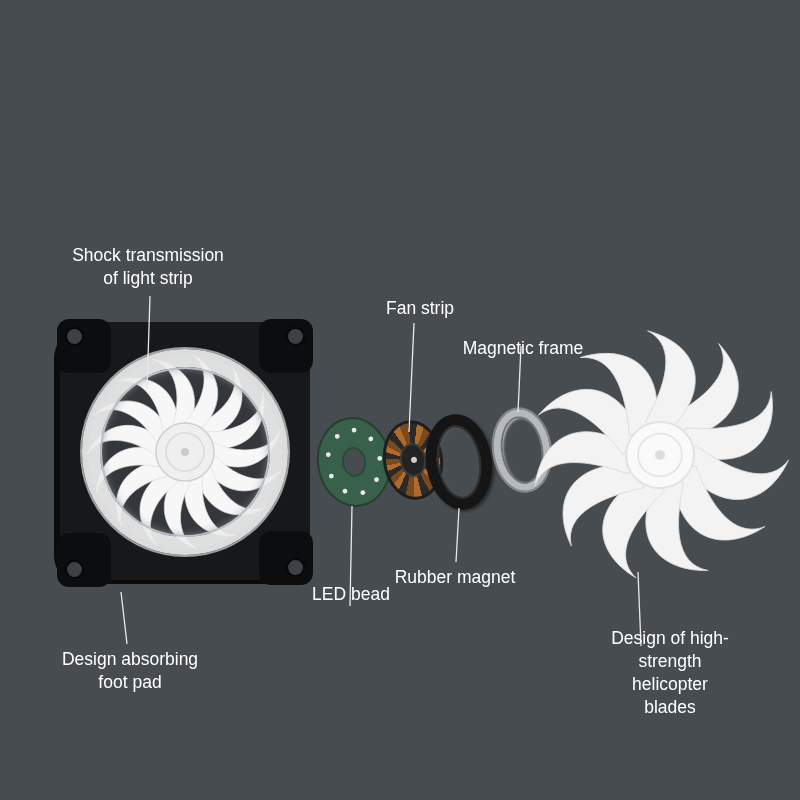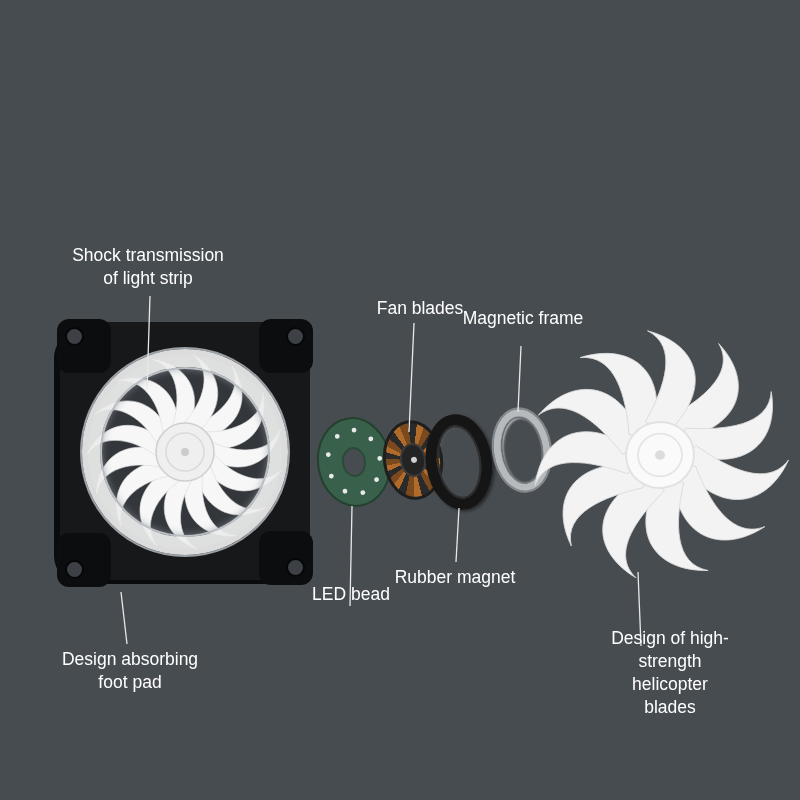--- a/index.html
+++ b/index.html
@@ -170,22 +170,22 @@
       <line x1="521" y1="346" x2="518" y2="412"></line>
       <line x1="459" y1="508" x2="456" y2="562"></line>
       <line x1="352" y1="506" x2="350" y2="606"></line>
       <line x1="121" y1="592" x2="127" y2="644"></line>
       <line x1="638" y1="572" x2="641" y2="646"></line>
     </g>
   </svg>
 
   <div class="part-label" style="left:148px;top:267px">Shock transmission
 of light strip</div>
-  <div class="part-label" style="left:420px;top:309px">Fan blades</div>
-  <div class="part-label" style="left:523px;top:319px">Magnetic frame</div>
+  <div class="part-label" style="left:420px;top:309px">Fan strip</div>
+  <div class="part-label" style="left:523px;top:349px">Magnetic frame</div>
   <div class="part-label" style="left:455px;top:578px">Rubber magnet</div>
   <div class="part-label" style="left:351px;top:595px">LED bead</div>
   <div class="part-label" style="left:130px;top:671px">Design absorbing
 foot pad</div>
   <div class="part-label" style="left:670px;top:673px">Design of high-strength
 helicopter blades</div>
 
 </div>
 
 </body></html>

